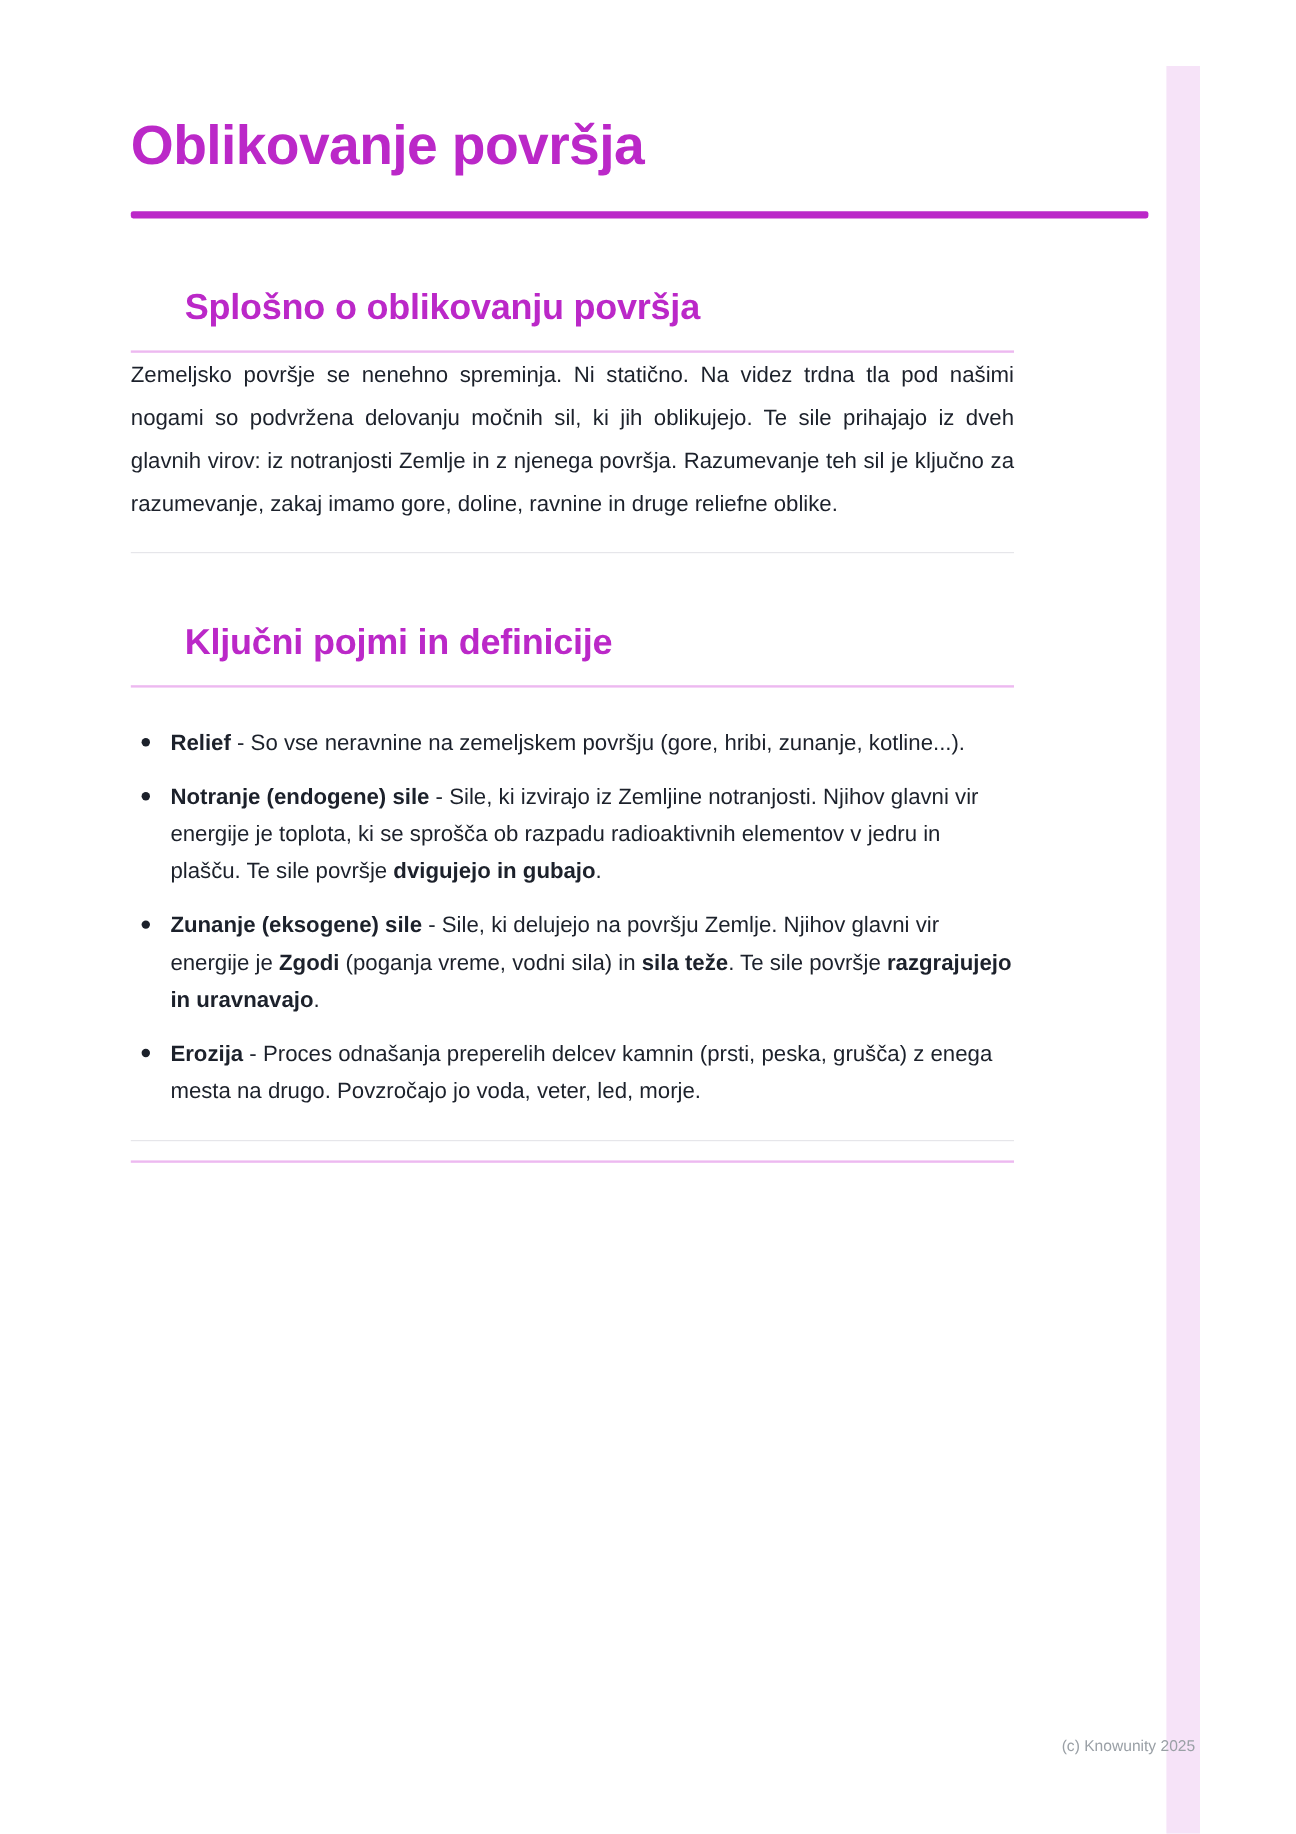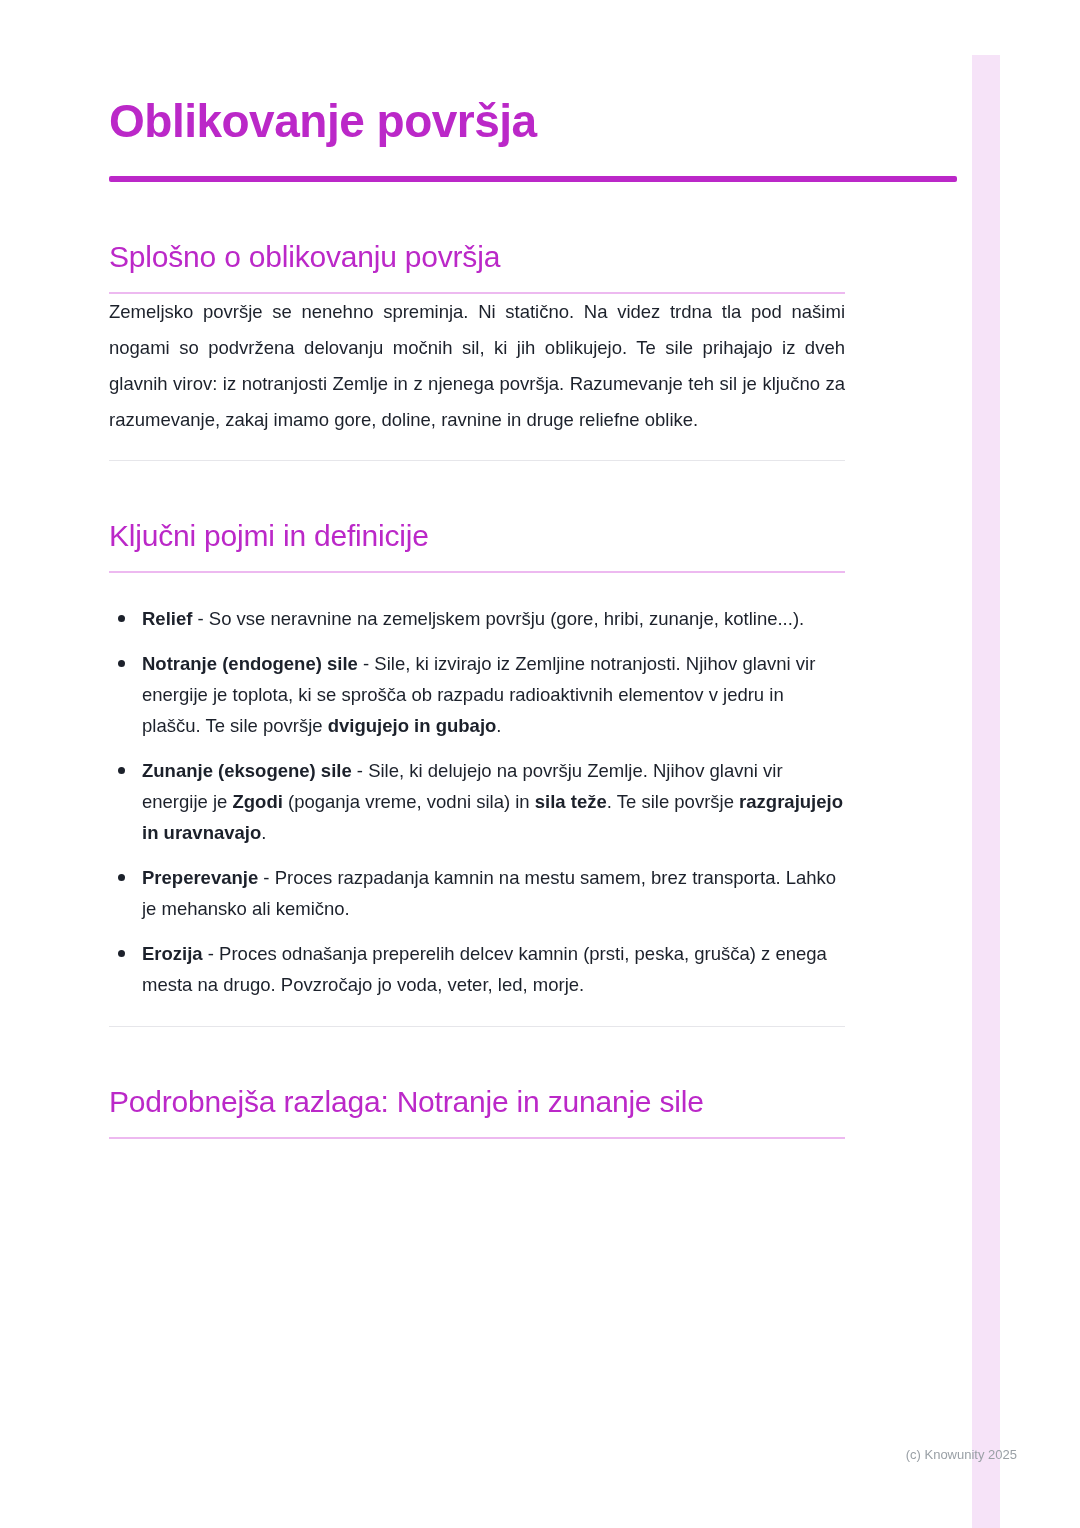--- a/index.html
+++ b/index.html
@@ -43,23 +43,24 @@
     width: 848px;
     height: 6px;
     border-radius: 2px;
     background: var(--accent, #bb28c8);
   }
 
   h2.section-heading {
     margin-top: 56px;
     font-size: 30px;
     line-height: 38px;
-    font-weight: 400;
+    font-weight: 700;
     letter-spacing: -0.2px;
     color: var(--accent, #bb28c8);
+    margin-left: 45px;
   }
   .h2-rule {
     margin-top: 16px;
     width: 100%;
     height: 2px;
     background: var(--heading-underline, #edb9f0);
   }
 
   p.body-paragraph {
     font-size: 18.5px;
@@ -94,21 +95,21 @@
     top: 12px;
     width: 7px;
     height: 7px;
     border-radius: 50%;
     background: var(--body-text, #1c212b);
   }
   ul.terms-list strong { font-weight: 700; }
 
   .copyright {
     position: absolute;
-    right: 63px;
+    right: 84px;
     bottom: 66px;
     font-size: 13px;
     color: var(--footer-text, #9aa0a6);
     z-index: 2;
   }
 </style>
 </head>
 <body>
 
 <div class="stripe"></div>
@@ -126,27 +127,25 @@
 
   <hr class="divider divider-after-paragraph">
 
   <section>
     <h2 class="section-heading">Ključni pojmi in definicije</h2>
     <div class="h2-rule"></div>
     <ul class="terms-list" id="terms-list">
         <li><strong>Relief</strong><span> - So vse neravnine na zemeljskem površju (gore, hribi, zunanje, kotline...).</span></li>
         <li><strong>Notranje (endogene) sile</strong><span> - Sile, ki izvirajo iz Zemljine notranjosti. Njihov glavni vir energije je toplota, ki se sprošča ob razpadu radioaktivnih elementov v jedru in plašču. Te sile površje </span><strong>dvigujejo in gubajo</strong><span>.</span></li>
         <li><strong>Zunanje (eksogene) sile</strong><span> - Sile, ki delujejo na površju Zemlje. Njihov glavni vir energije je </span><strong>Zgodi</strong><span> (poganja vreme, vodni sila) in </span><strong>sila teže</strong><span>. Te sile površje </span><strong>razgrajujejo in uravnavajo</strong><span>.</span></li>
-        <li><strong>Preperevanje</strong><span> - Proces razpadanja kamnin na mestu samem, brez transporta. Lahko je mehansko ali kemično.</span></li>
         <li><strong>Erozija</strong><span> - Proces odnašanja preperelih delcev kamnin (prsti, peska, grušča) z enega mesta na drugo. Povzročajo jo voda, veter, led, morje.</span></li>
       </ul>
   </section>
 
   <hr class="divider">
 
   <section>
-    <h2 class="section-heading">Podrobnejša razlaga: Notranje in zunanje sile</h2>
     <div class="h2-rule"></div>
   </section>
 
 </main>
 
 <div class="copyright">(c) Knowunity 2025</div>
 
 </body></html>

